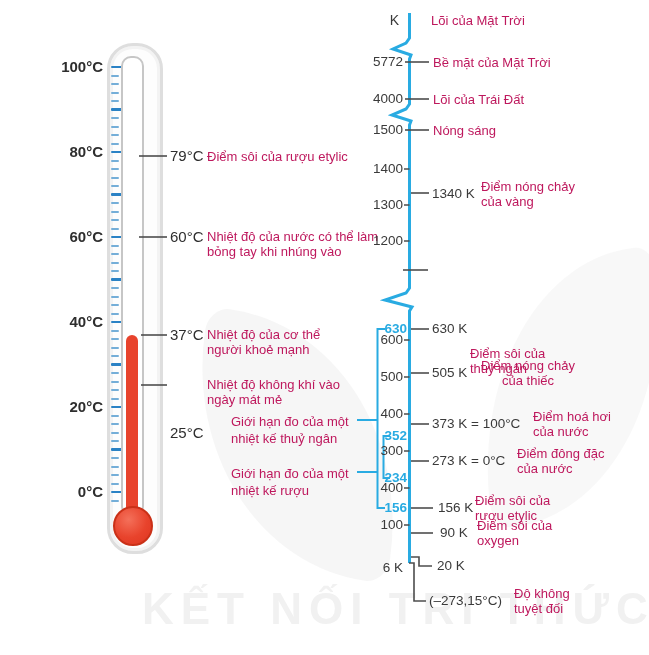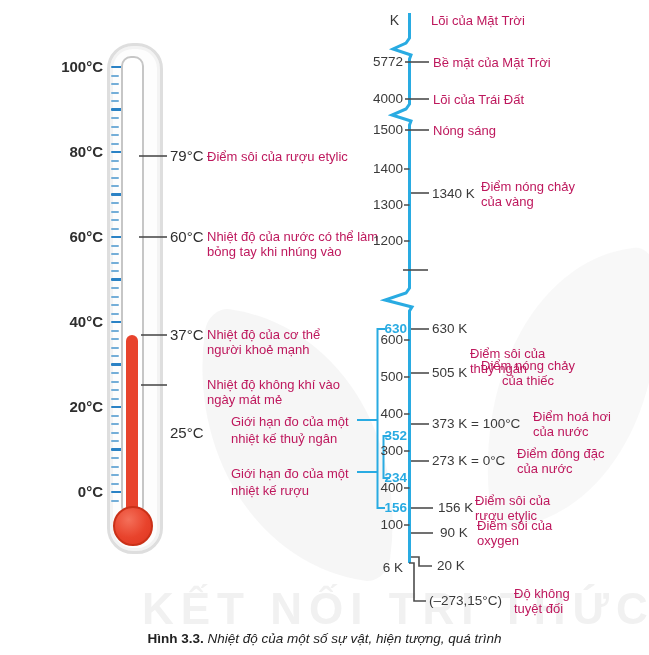--- a/index.html
+++ b/index.html
@@ -215,17 +215,14 @@
   <div class="abs desc" style="left:475px;top:493px;width:95px;">Điểm sôi của rượu etylic</div>
 
   <div class="abs val" style="left:440px;top:525px;">90 K</div>
   <div class="abs desc" style="left:477px;top:518px;width:92px;">Điểm sôi của oxygen</div>
 
   <div class="abs val" style="left:437px;top:558px;">20 K</div>
 
   <div class="abs val" style="left:429px;top:593px;">(–273,15°C)</div>
   <div class="abs desc" style="left:514px;top:586px;width:80px;">Độ không tuyệt đối</div>
 
-  <div class="abs caption" style="top:631px;left:0;">
-    <span class="bd">Hình 3.3.</span><span class="it"> Nhiệt độ của một số sự vật, hiện tượng, quá trình</span>
-  </div>
 
 </div>
 
 </body></html>

